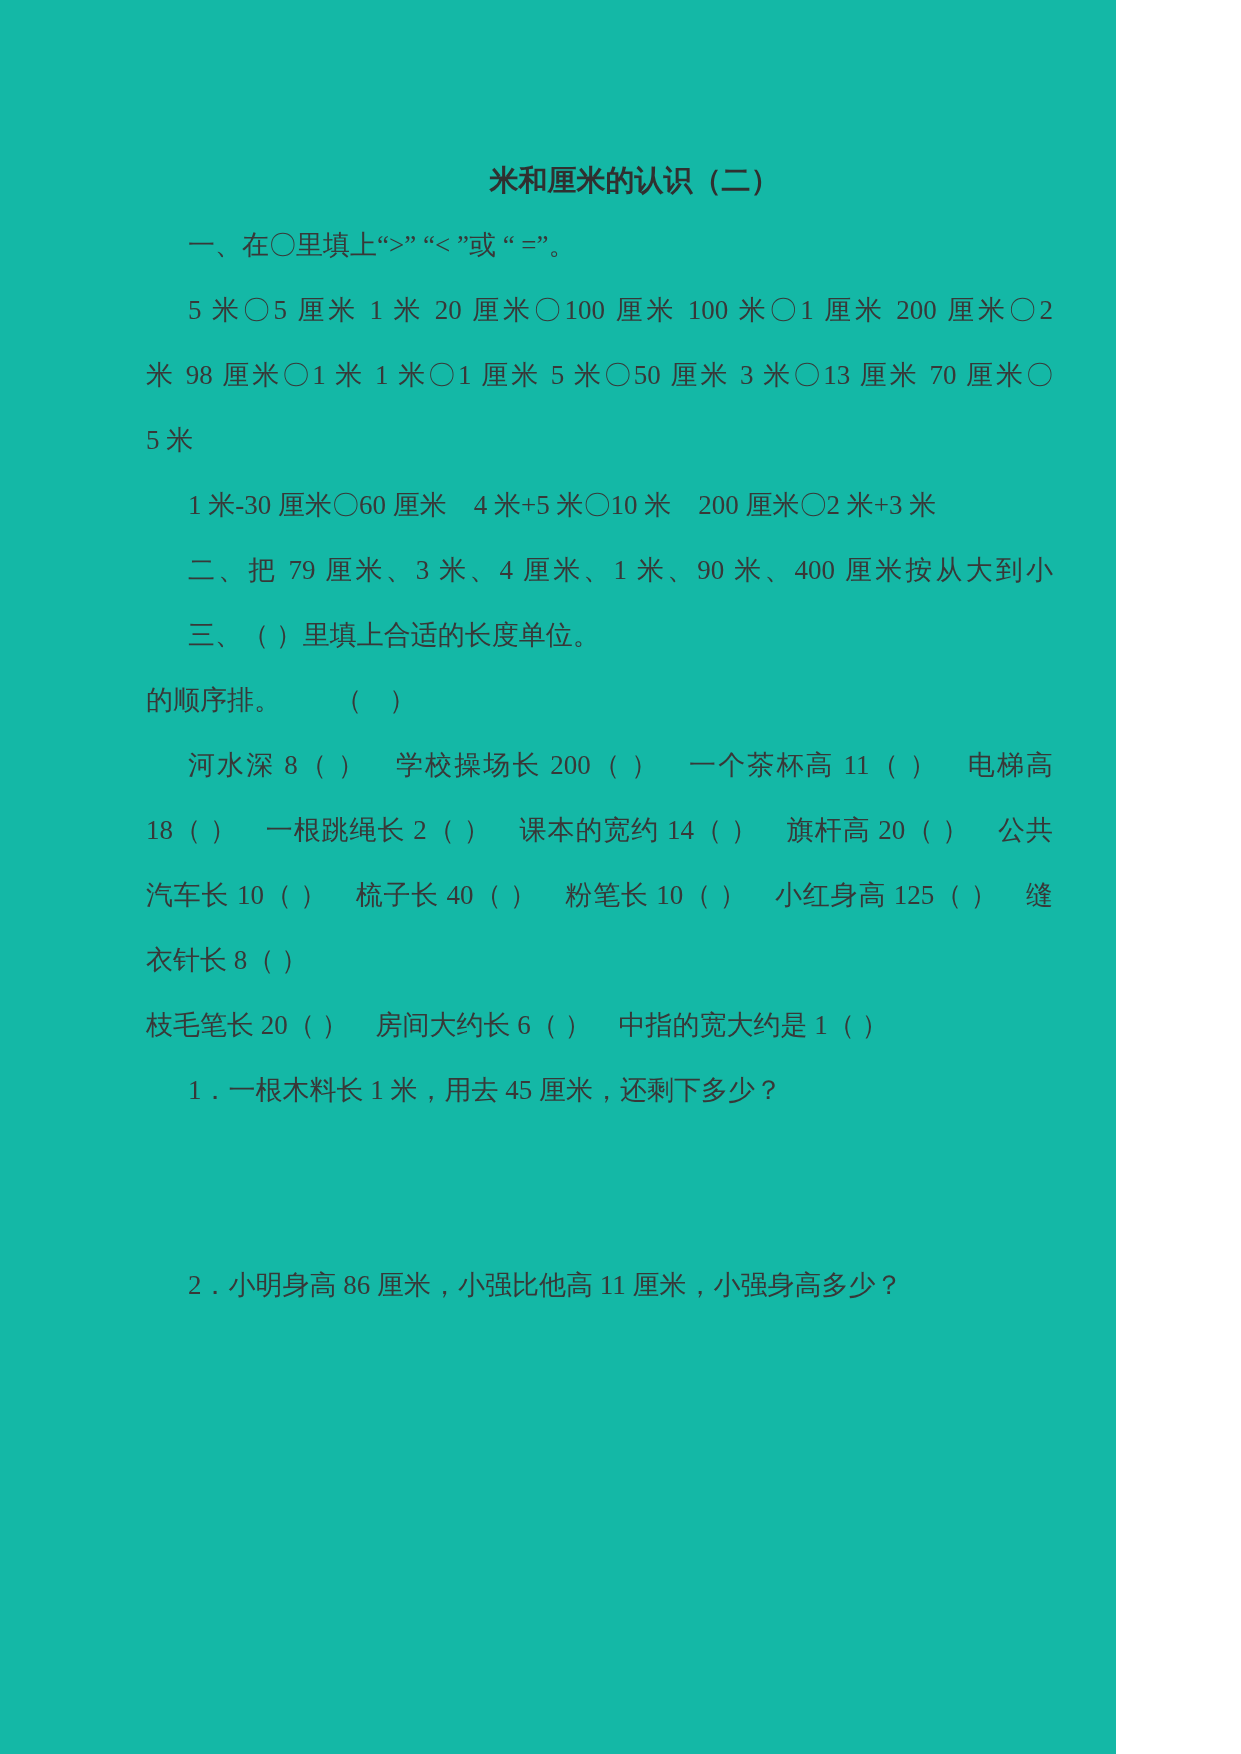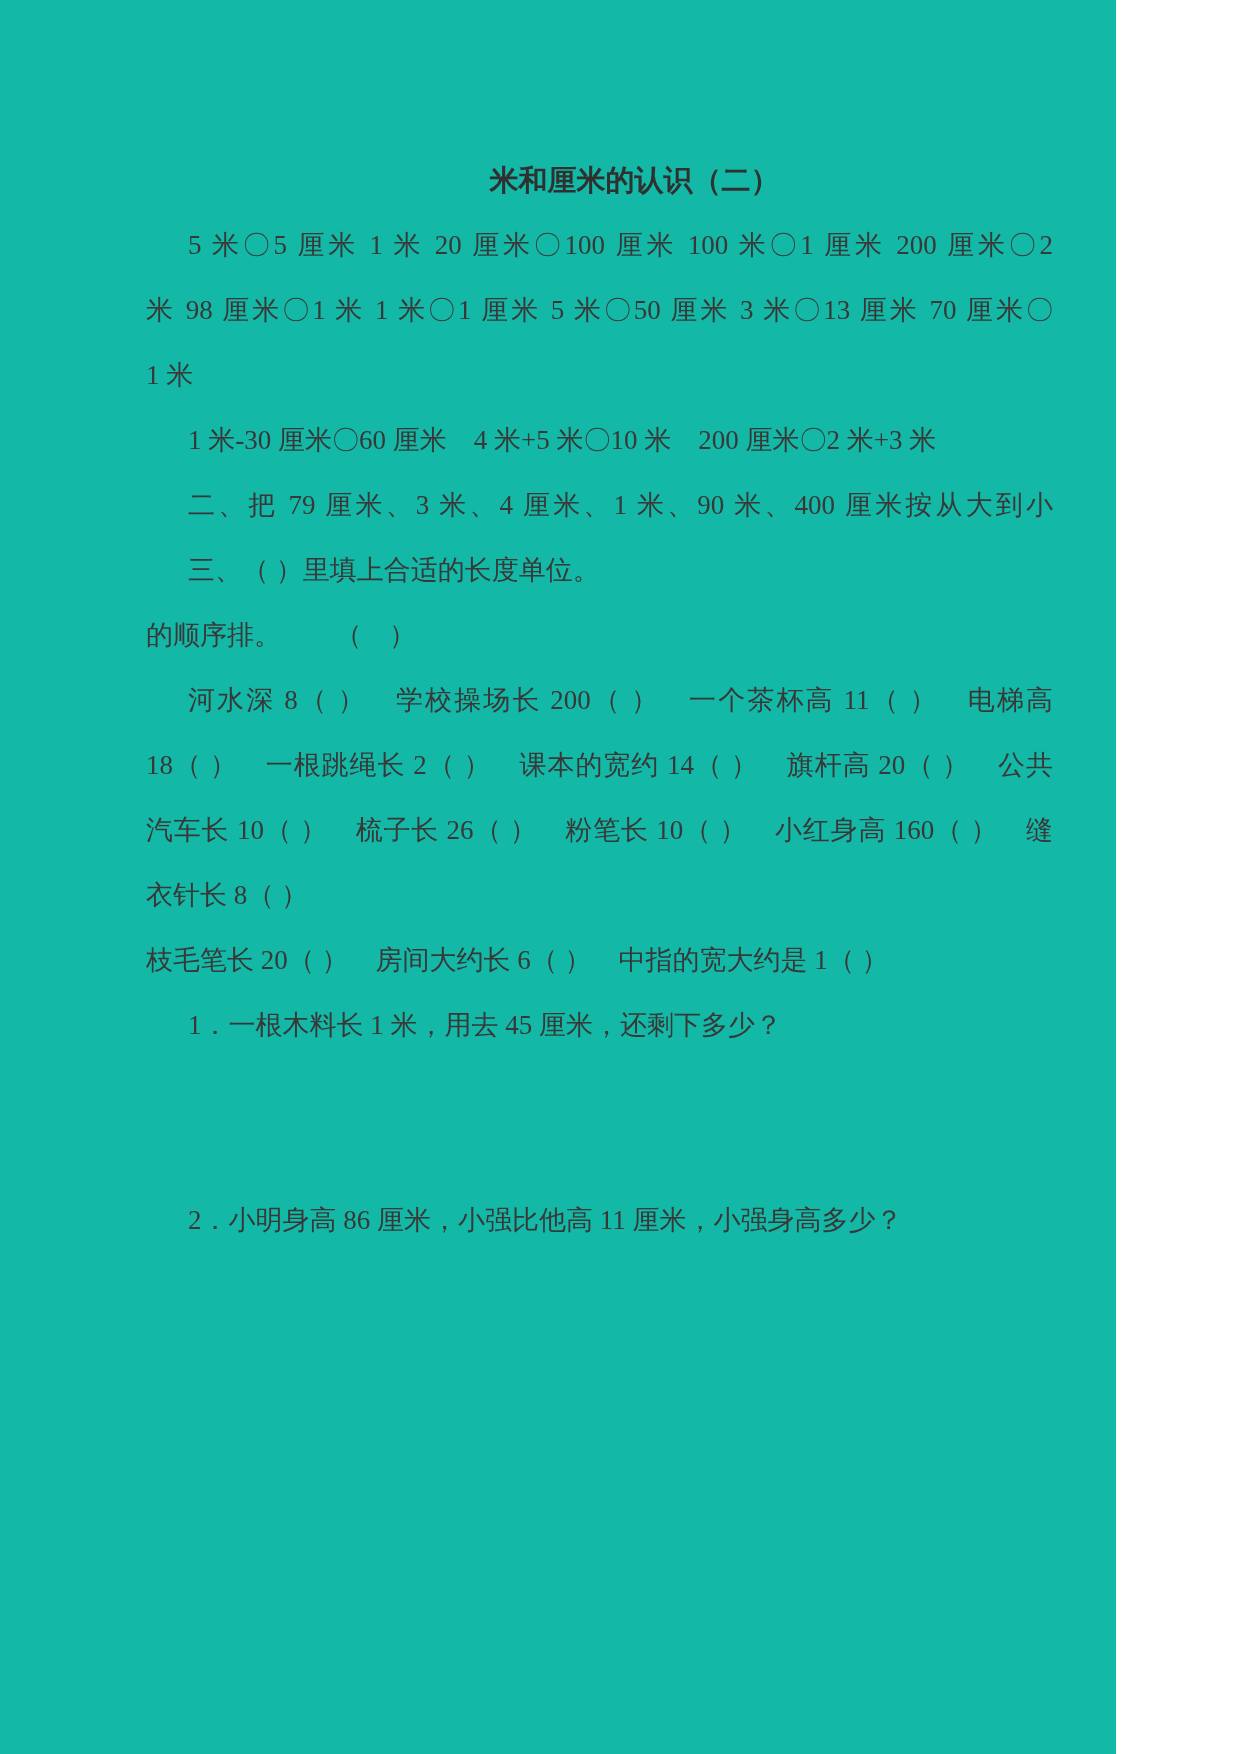--- a/index.html
+++ b/index.html
@@ -47,32 +47,33 @@
   }
 </style>
 </head>
 <body>
 
 <div class="page">
   <div class="content">
 
     <div class="line title">米和厘米的认识（二）</div>
 
+    <div class="line indent">一、在〇里填上“&gt;” “&lt; ”或 “ =”。</div>
     <div class="line indent just">5 米〇5 厘米  1 米 20 厘米〇100 厘米  100 米〇1 厘米  200 厘米〇2</div>
     <div class="line just">米  98 厘米〇1 米  1 米〇1 厘米  5 米〇50 厘米  3 米〇13 厘米  70 厘米〇</div>
-    <div class="line">1 米</div>
+    <div class="line">5 米</div>
     <div class="line indent">1 米-30 厘米〇60 厘米　4 米+5 米〇10 米　200 厘米〇2 米+3 米</div>
 
     <div class="line indent just">二、把 79 厘米、3 米、4 厘米、1 米、90 米、400 厘米按从大到小</div>
     <div class="line indent">三、（ ）里填上合适的长度单位。</div>
 
     <div class="line">的顺序排。　　（　）</div>
     <div class="line indent just">河水深 8（ ）　学校操场长 200（ ）　一个茶杯高 11（ ）　电梯高</div>
     <div class="line just">18（ ）　一根跳绳长 2（ ）　课本的宽约 14（ ）　旗杆高 20（ ）　公共</div>
-    <div class="line just">汽车长 10（ ）　梳子长 26（ ）　粉笔长 10（ ）　小红身高 160（ ）　缝</div>
+    <div class="line just">汽车长 10（ ）　梳子长 40（ ）　粉笔长 10（ ）　小红身高 125（ ）　缝</div>
     <div class="line">衣针长 8（ ）</div>
     <div class="line">枝毛笔长 20（ ）　房间大约长 6（ ）　中指的宽大约是 1（ ）</div>
 
     <div class="line indent">1．一根木料长 1 米，用去 45 厘米，还剩下多少？</div>
     <div class="line indent q2">2．小明身高 86 厘米，小强比他高 11 厘米，小强身高多少？</div>
 
   </div>
 </div>
 
 </body></html>

